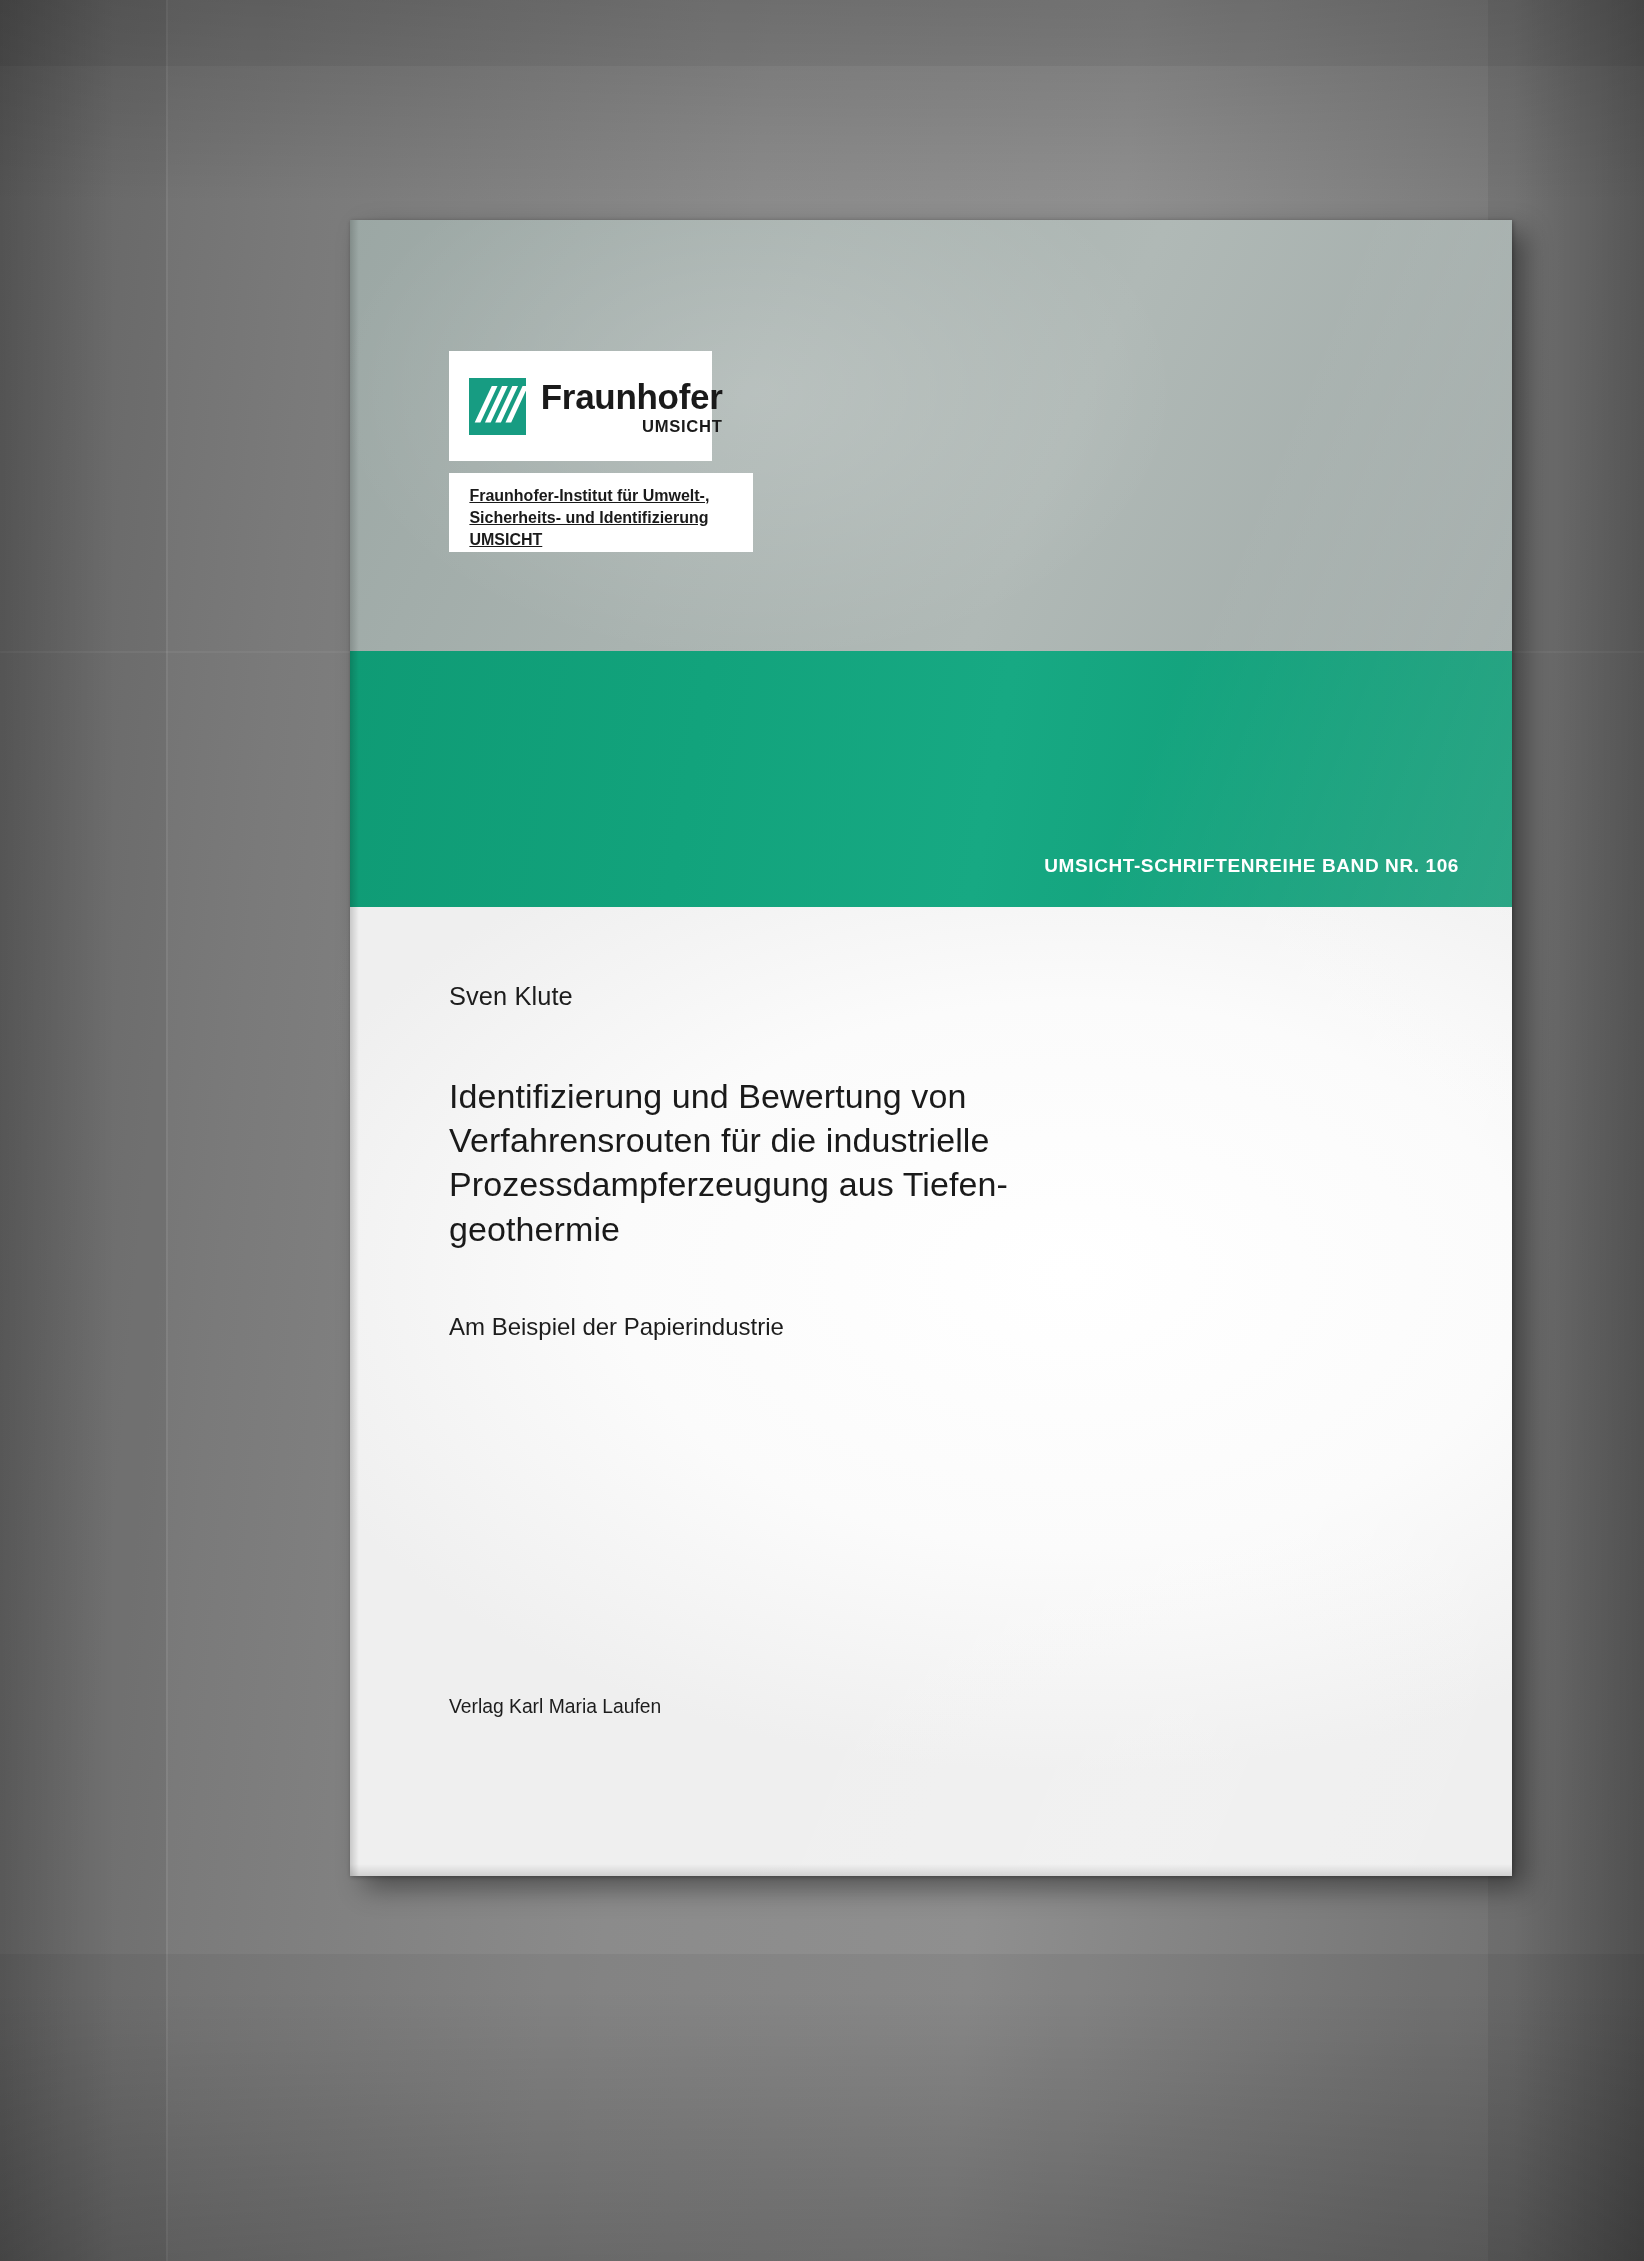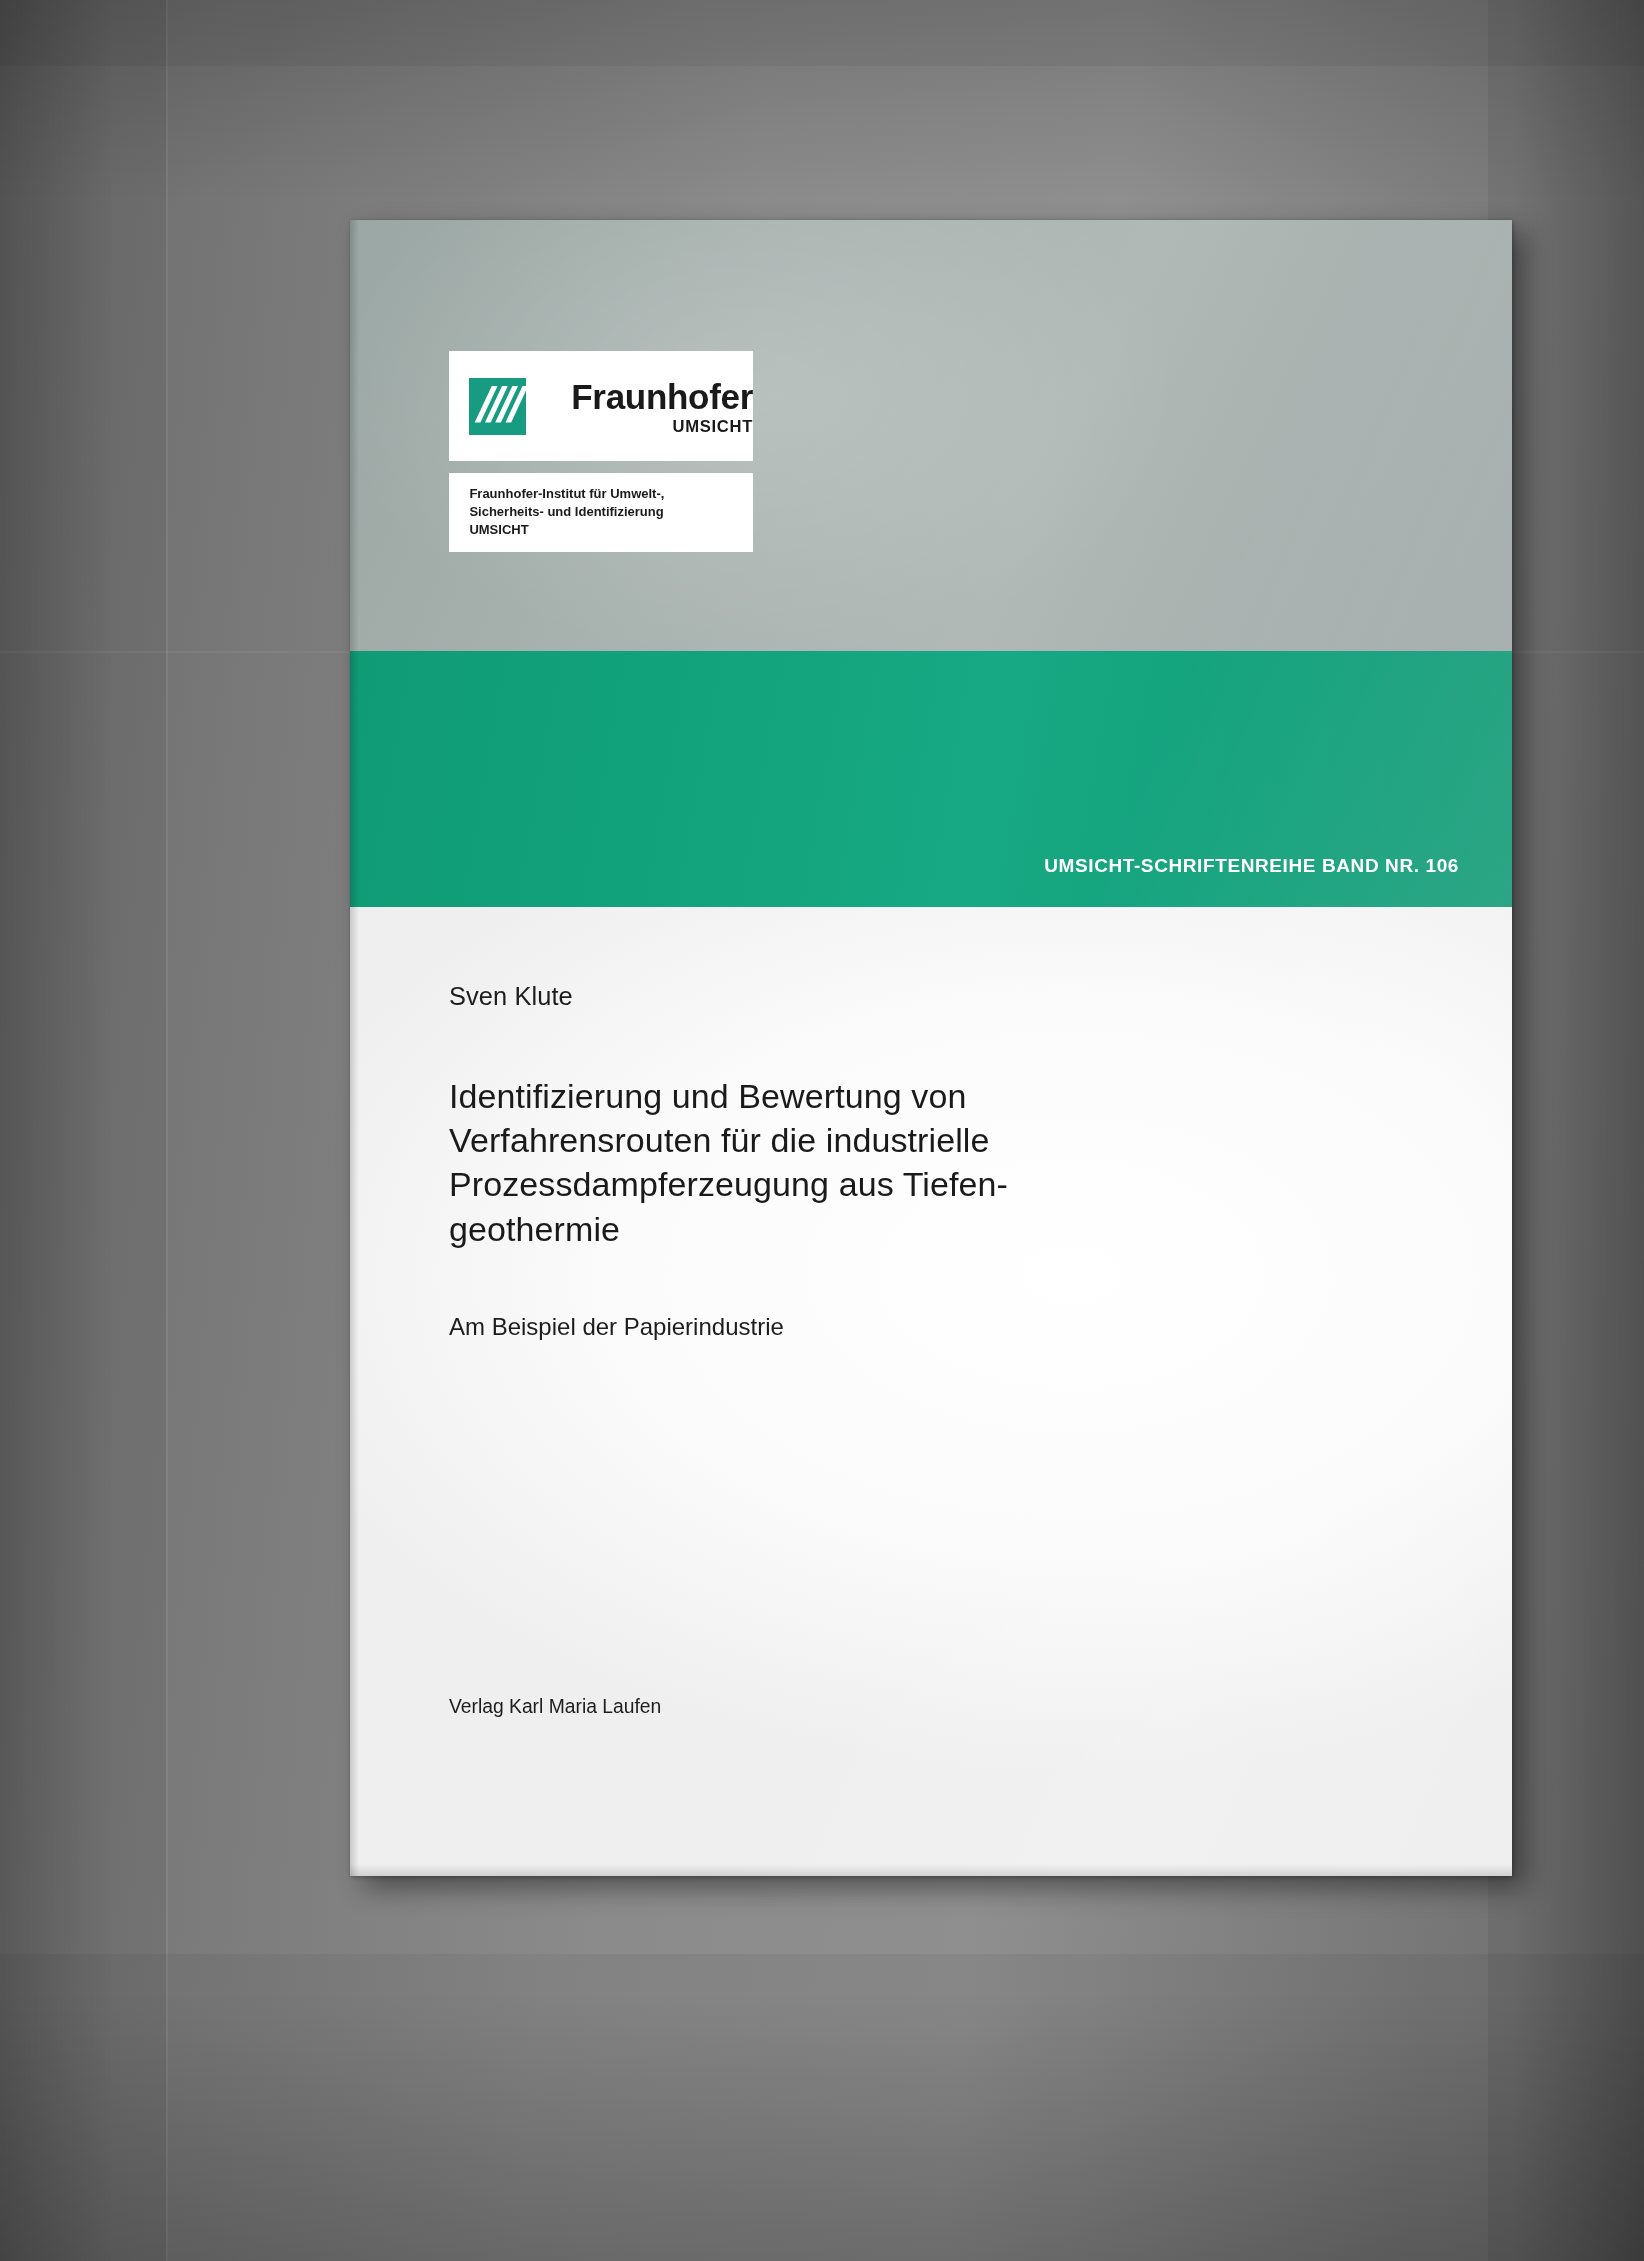--- a/index.html
+++ b/index.html
@@ -67,21 +67,21 @@
   .cover-top::after{
     content:"";
     position:absolute; inset:0;
     background: radial-gradient(ellipse 607px 386px at 35% 40%, rgba(255,255,255,0.18), rgba(255,255,255,0) 70%);
   }
 
   .logo-box {
     position: absolute;
     left: 99px;
     top: 131px;
-    width: 304px;
+    width: 263px;
     height: 110px;
     background: #ffffff;
     display: flex;
     align-items: center;
     z-index: 2;
     justify-content: space-between;
   }
   .logo-mark {
     width: 57px;
     height: 57px;
@@ -116,25 +116,26 @@
     left: 99px;
     top: 253px;
     width: 304px;
     height: 79px;
     background: #ffffff;
     z-index: 2;
     padding: 12px 0 0 20.4px;
     box-sizing: border-box;
   }
   .inst-line {
-    font-size: 13px;
+    font-size: 16px;
     font-weight: bold;
     color: #1a1a1a;
     line-height: 1.38;
     white-space: nowrap;
+    text-decoration: underline;
   }
 
   
   .cover-band {
     position: absolute;
     left: 0;
     top: 431px;
     width: 100%;
     height: 257px;
     background: linear-gradient(100deg, #0f9b75 0%, #12a37c 30%, #17a983 55%, #0e9974 100%);

